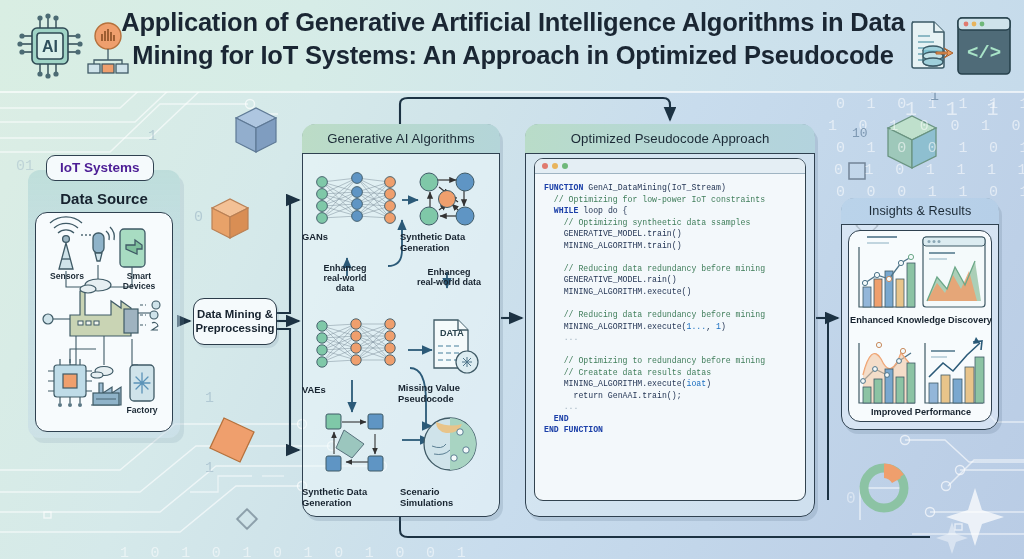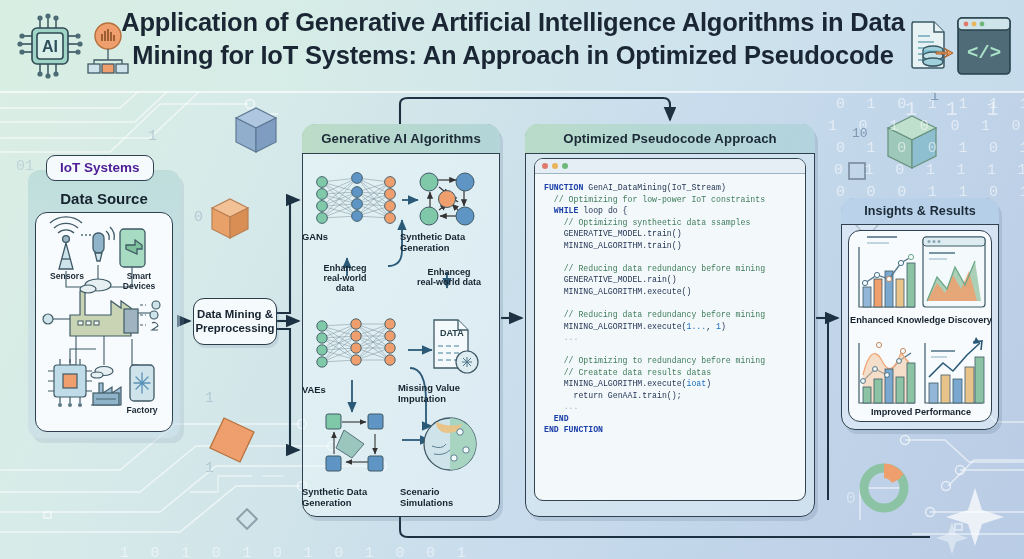--- a/index.html
+++ b/index.html
@@ -41,21 +41,21 @@
 
   
   .panel {
     position: absolute;
     border: 1.6px solid #2f4150;
     border-radius: 14px;
     background: rgba(255,255,255,.14);
     box-shadow: 3px 4px 0 rgba(90,115,140,.20);
   }
   .panel-head {
-    font-weight: bold; color: #1b2a36;
+    font-weight: normal; color: #1b2a36;
     text-align: center;
     letter-spacing: .1px;
   }
   .inner-card {
     position:absolute;
     background: #f7fbfd;
     border: 1.5px solid #2f4150;
     border-radius: 12px;
   }
 
@@ -644,21 +644,21 @@
 
   <div class="gen-sub" style="left:306px;top:263px;width:78px;">Enhanceg</div>
   <div class="gen-sub" style="left:306px;top:273px;width:78px;">real-world</div>
   <div class="gen-sub" style="left:306px;top:283px;width:78px;">data</div>
 
   <div class="gen-sub" style="left:398px;top:267px;width:102px;">Enhanceg</div>
   <div class="gen-sub" style="left:398px;top:277px;width:102px;">real-world data</div>
 
   <div class="gen-lbl" style="left:302px;top:384px;width:108px;">VAEs</div>
   <div class="gen-lbl" style="left:398px;top:382px;width:102px;">Missing Value</div>
-  <div class="gen-lbl" style="left:398px;top:393px;width:102px;">Imputation</div>
+  <div class="gen-lbl" style="left:398px;top:393px;width:102px;">Pseudocode</div>
 
   <div class="gen-lbl" style="left:302px;top:486px;width:108px;">Synthetic Data</div>
   <div class="gen-lbl" style="left:302px;top:497px;width:108px;">Generation</div>
   <div class="gen-lbl" style="left:400px;top:486px;width:100px;">Scenario</div>
   <div class="gen-lbl" style="left:400px;top:497px;width:100px;">Simulations</div>
 
   <div class="panel" id="code-panel"></div>
   <div class="panel-head" id="code-head">Optimized Pseudocode Approach</div>
   <div id="code-window">
     <div id="code-titlebar">

